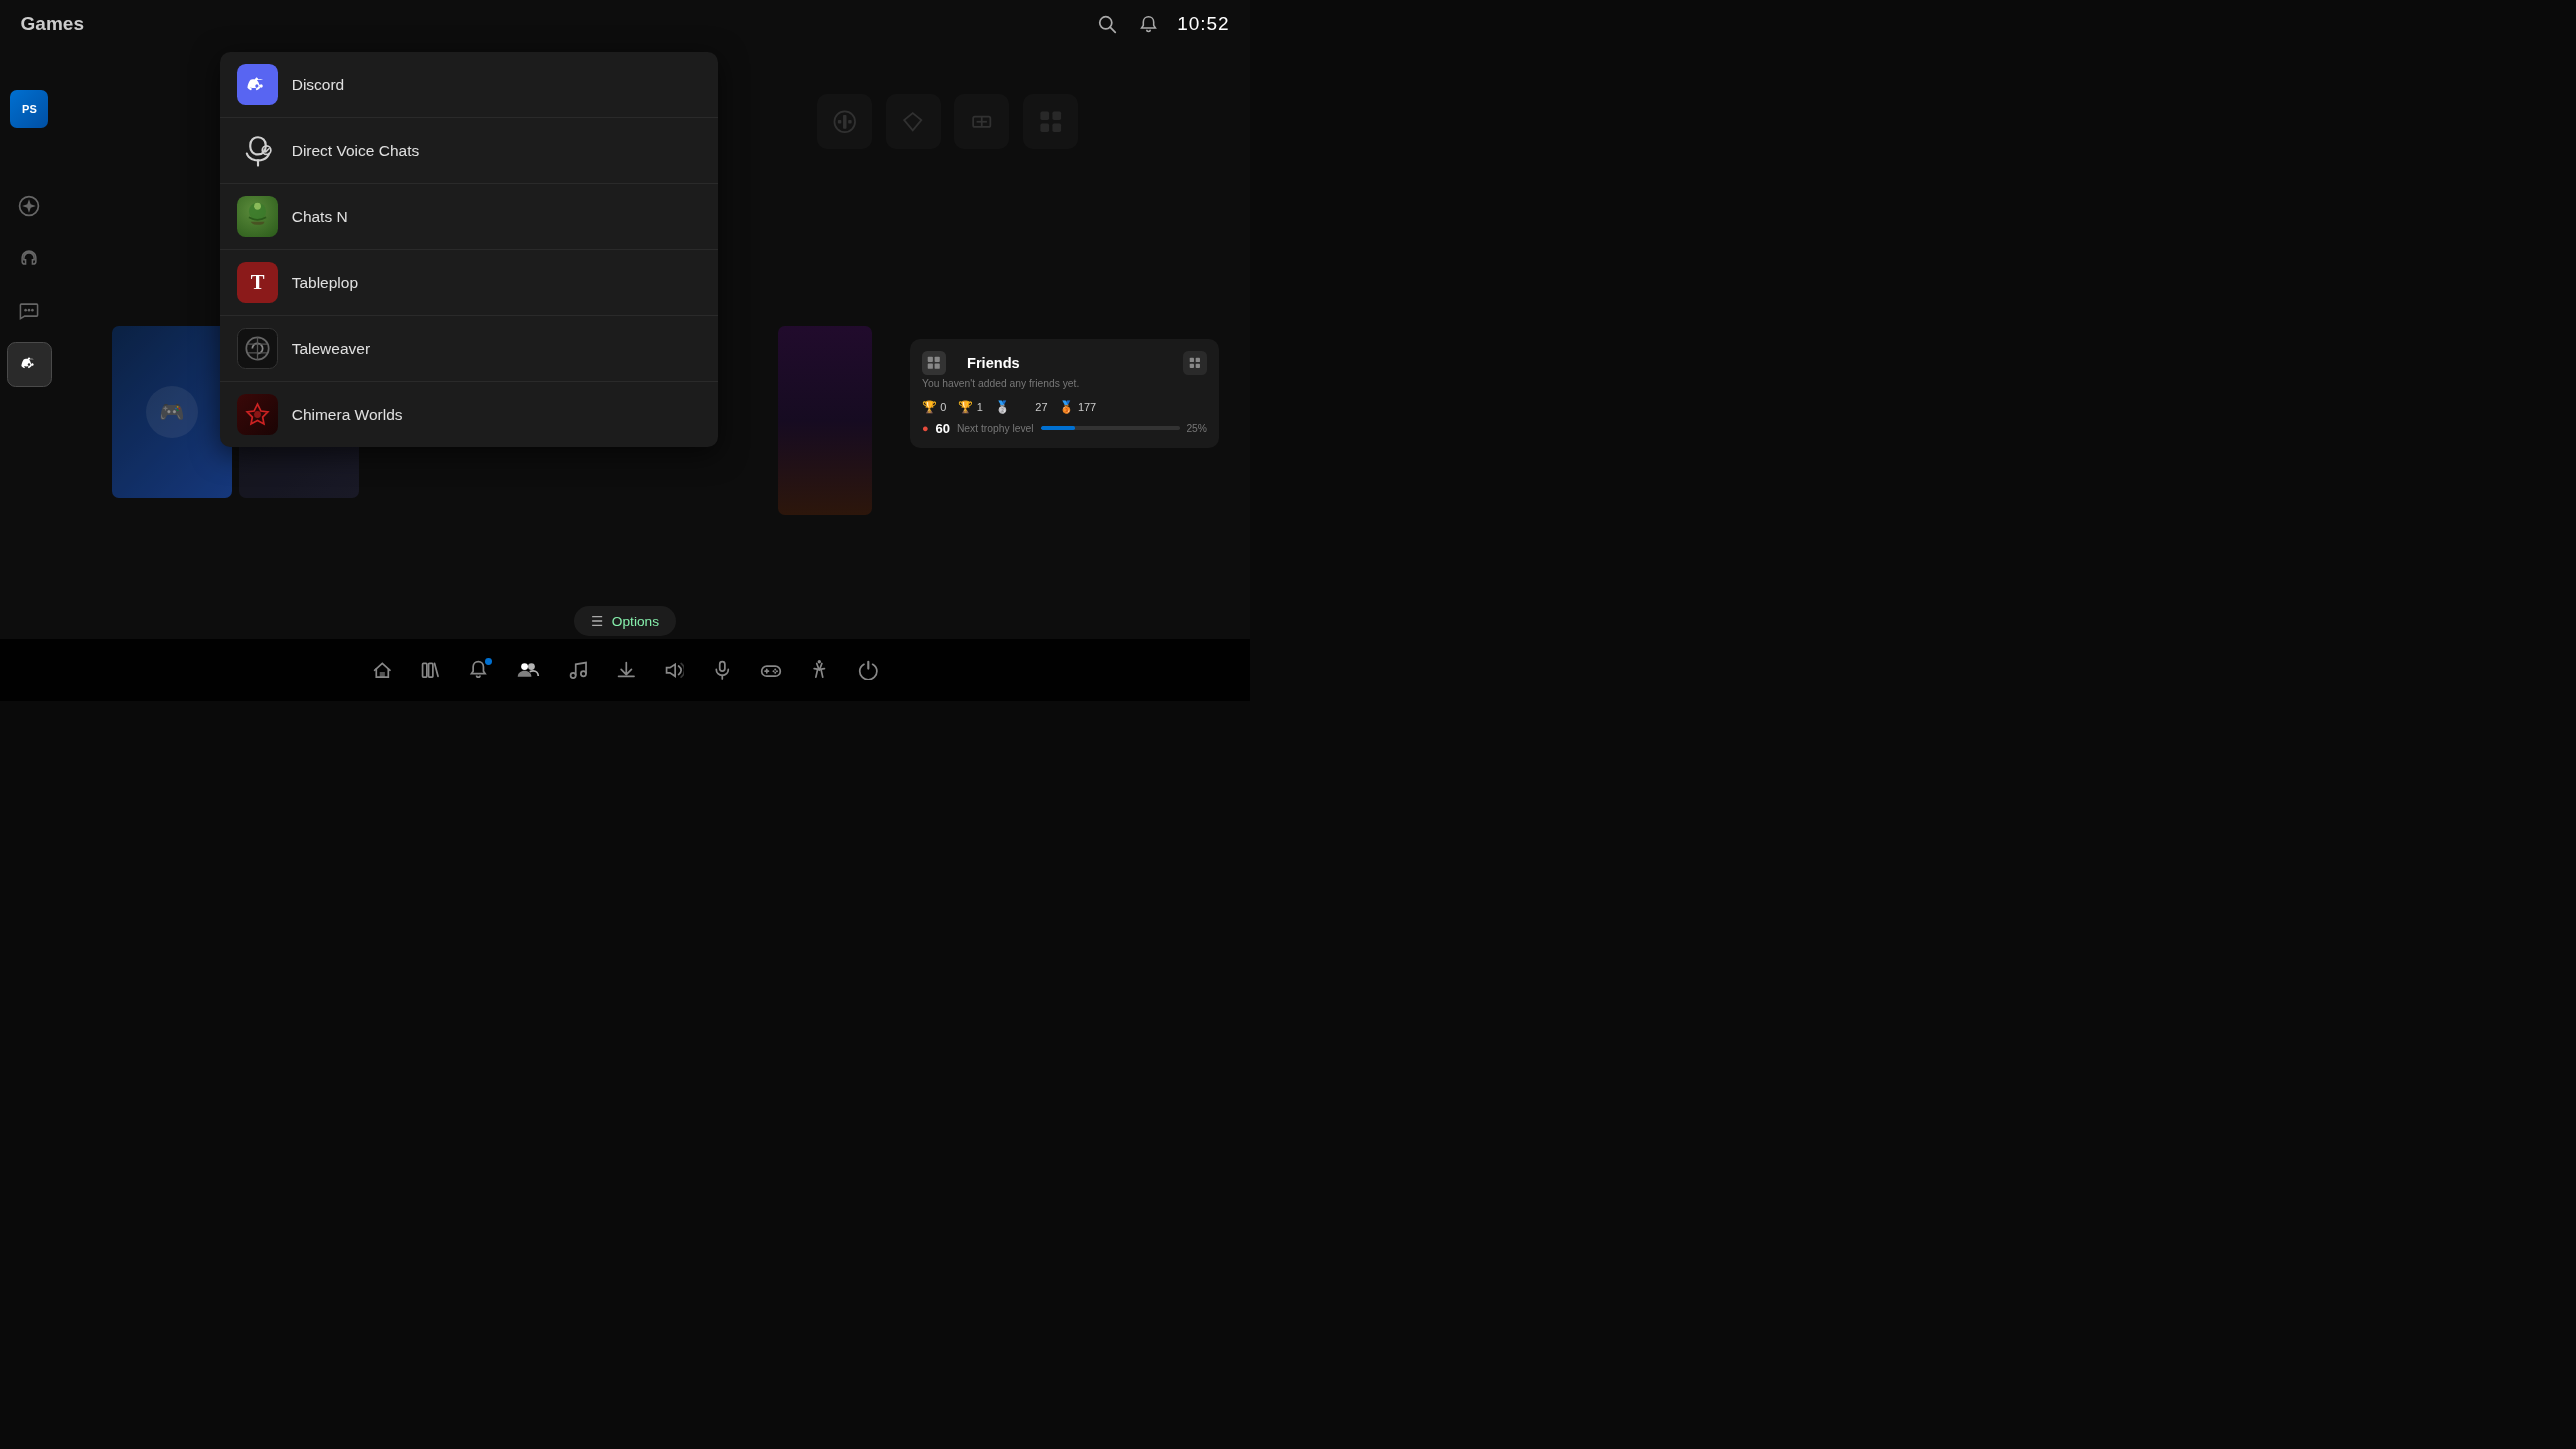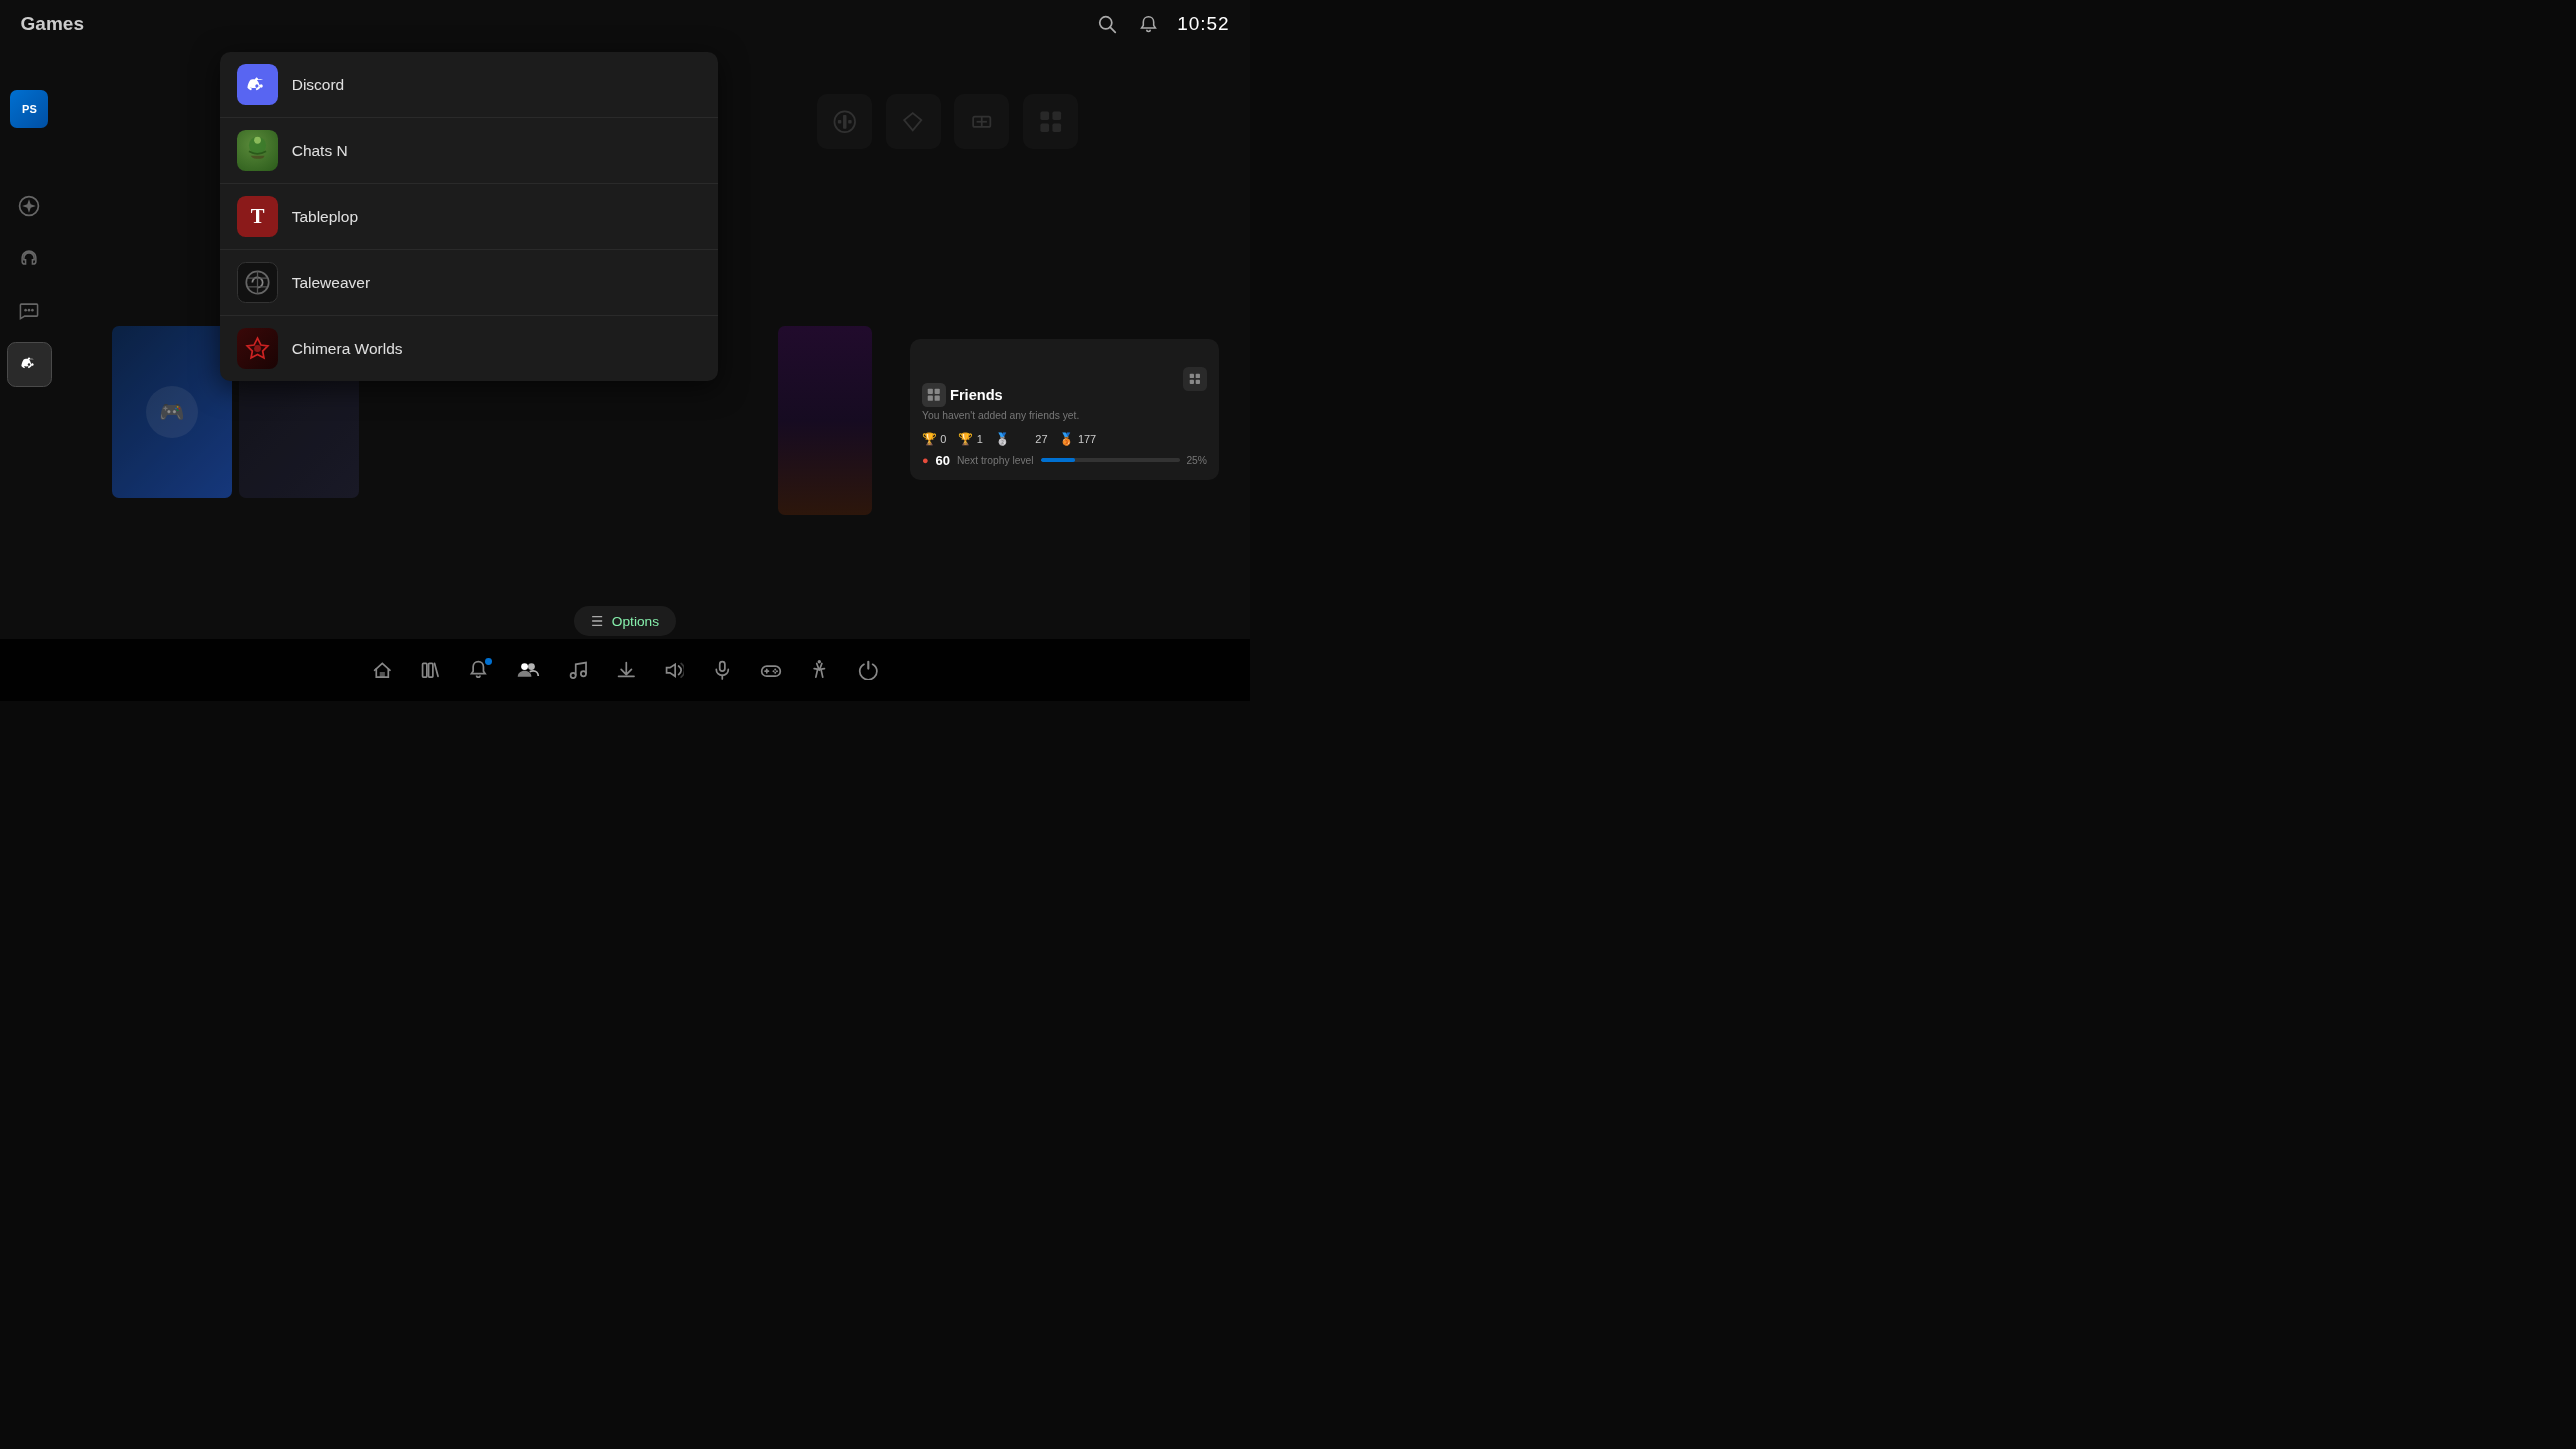--- a/index.html
+++ b/index.html
@@ -325,21 +325,21 @@
   <div style="width:120px; height:172px; background:linear-gradient(135deg,#0a2a5a,#1a4aab); border-radius:6.9px; display:flex;align-items:center;justify-content:center;">
     <div style="width:52px;height:52px;background:rgba(255,255,255,0.1);border-radius:50%;display:flex;align-items:center;justify-content:center;font-size:20.6px;">🎮</div>
   </div>
   <div style="width:120px; height:172px; background:linear-gradient(135deg,#1a1a2a,#2a2a4a); border-radius:6.9px; opacity:0.6;"></div>
 </div>
 
 <div style="position:absolute; right:378px; top:326px; width:94px; height:189px; background:linear-gradient(180deg,#2a0a3a,#1a0a2a,#3a1a0a); border-radius:6.9px; opacity:0.7;"></div>
 
 <div style="position:absolute; right:31px; top:339px; width:309px; background:#1a1a1a; border-radius:10.3px; padding:12px;">
   <div style="display:flex;align-items:center;justify-content:space-between;margin-bottom:3.4px;">
-    <div style="display:flex;align-items:center;gap:4px;margin-top:32px;">
+    <div style="display:flex;align-items:center;gap:21px;">
       <div style="width:24px;height:24px;background:#333;border-radius:5.2px;display:flex;align-items:center;justify-content:center;font-size:12px;">
         <svg width="15.5" height="15.5" viewBox="0 0 18 18" fill="none">
           <rect x="2" y="2" width="6" height="6" rx="1" fill="#888"></rect>
           <rect x="10" y="2" width="6" height="6" rx="1" fill="#888"></rect>
           <rect x="2" y="10" width="6" height="6" rx="1" fill="#888"></rect>
           <rect x="10" y="10" width="6" height="6" rx="1" fill="#888"></rect>
         </svg>
       </div>
       <span style="font-size:14.6px;font-weight:600;color:#fff;">Friends</span>
     </div>
@@ -388,20 +388,32 @@
 
   <div class="dropdown-item">
     <div class="item-icon item-icon-discord">
       <svg width="27.5" height="27.5" viewBox="0 0 32 32" fill="none">
         <path d="M22 10.5s-2.2-.8-4.3-.8c-.3 0-.6 0-.8.1-.5-1-1.3-1.9-2.2-2.5-1 .6-1.7 1.5-2.2 2.5-.2-.1-.5-.1-.8-.1-2.1 0-4.3.8-4.3.8S4.5 14 4 19.5c1.8 2.4 4.3 3 4.3 3l1-1.8c-1-.4-1.8-1-2.5-1.7.7.4 2 .9 4.6.9s3.9-.5 4.6-.9c-.7.7-1.5 1.3-2.5 1.7l1 1.8s2.5-.6 4.3-3c-.6-5.5-3.8-9-3.8-9zm-7 9c-1 0-1.8-.9-1.8-2s.8-2 1.8-2 1.8.9 1.8 2-.8 2-1.8 2zm5 0c-1 0-1.8-.9-1.8-2s.8-2 1.8-2 1.8.9 1.8 2-.8 2-1.8 2z" fill="white"></path>
       </svg>
     </div>
     <span class="item-label">Discord</span>
   </div>
 
+  <div class="dropdown-item">
+    <div class="item-icon item-icon-voice">
+      <svg width="36" height="36" viewBox="0 0 42 42" fill="none">
+        <path d="M12 14c0-5 3.5-9 9-9s9 4 9 9v2c0 5-3.5 9-9 9s-9-4-9-9v-2z" stroke="#d0d0d0" stroke-width="2.5" fill="none"></path>
+        <path d="M8 24s2 8 13 8 13-8 13-8" stroke="#d0d0d0" stroke-width="2.5" stroke-linecap="round" fill="none"></path>
+        <line x1="21" y1="32" x2="21" y2="38" stroke="#d0d0d0" stroke-width="2.5" stroke-linecap="round"></line>
+        <circle cx="31" cy="20" r="5" fill="none" stroke="#d0d0d0" stroke-width="2"></circle>
+        <path d="M28 20l2 2 4-4" stroke="#d0d0d0" stroke-width="1.8" stroke-linecap="round" stroke-linejoin="round"></path>
+      </svg>
+    </div>
+    <span class="item-label">Direct Voice Chats</span>
+  </div>
 
   <div class="dropdown-item">
     <div class="item-icon" style="background:radial-gradient(circle at 40% 35%, #5a8a3a, #2a5a1a); border-radius:8.6px; overflow:hidden;">
       <svg width="41" height="41" viewBox="0 0 48 48" fill="none">
         <circle cx="24" cy="18" r="10" fill="#3a7a2a" opacity="0.8"></circle>
         <path d="M14 25c0 0 5 3 10 3s10-3 10-3" stroke="#2a5a1a" stroke-width="2" fill="none"></path>
         <circle cx="24" cy="12" r="4" fill="#8aba5a"></circle>
         <path d="M16 30c2 5 16 5 16 0" fill="#4a3a1a" opacity="0.6"></path>
       </svg>
     </div>

